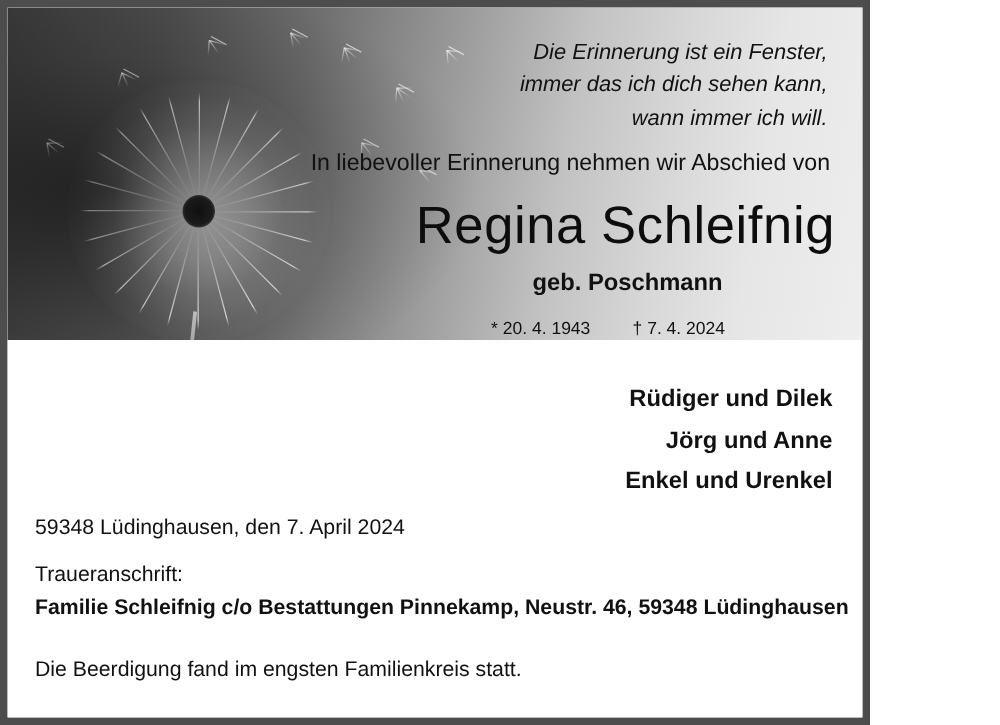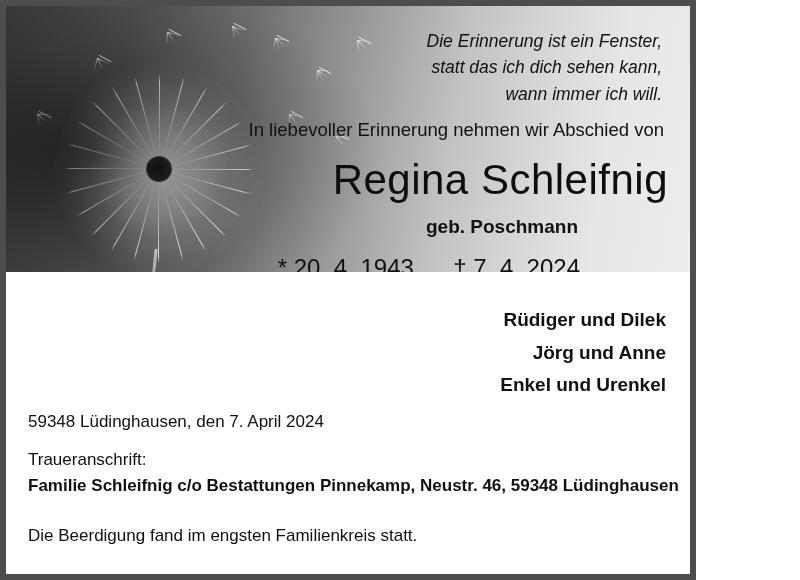--- a/index.html
+++ b/index.html
@@ -158,21 +158,21 @@
     font-weight: bold;
     color: #111111;
   }
 
   .dates {
     position: absolute;
     left: 0;
     right: 110px;
     top: 248px;
     text-align: right;
-    font-size: 24px;
+    font-size: 14px;
     color: #111111;
   }
   .dates .sep { display: inline-block; width: 26px; }
 
   
   .body-area {
     position: relative;
     height: 302px;
     background: #ffffff;
   }
@@ -302,21 +302,21 @@
       </div>
     <div class="floater" style="left:318px; top:118px;">
         <span style="transform:rotate(8deg)"></span>
         <span style="transform:rotate(48deg)"></span>
       </div>
 
     <div class="vignette"></div>
 
     <div class="quote">
       <div>Die Erinnerung ist ein Fenster,</div>
-      <div>statt das ich dich sehen kann,</div>
+      <div>immer das ich dich sehen kann,</div>
       <div>wann immer ich will.</div>
     </div>
 
     <div class="intro">In liebevoller Erinnerung nehmen wir Abschied von</div>
 
     <div class="name">Regina Schleifnig</div>
 
     <div class="born-name">geb. Poschmann</div>
 
     <div class="dates">

